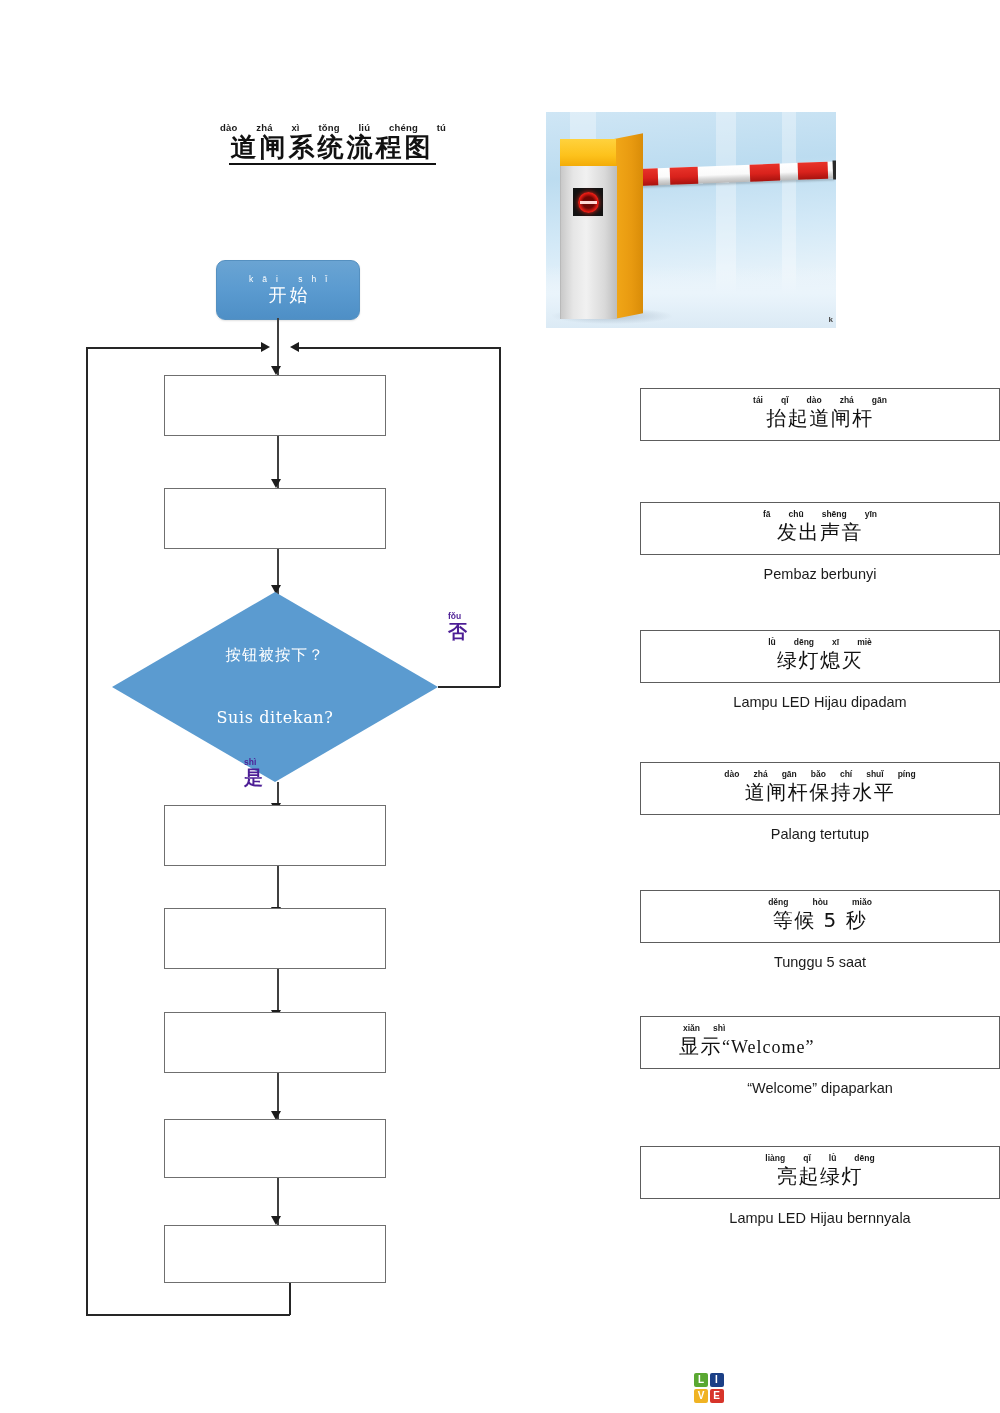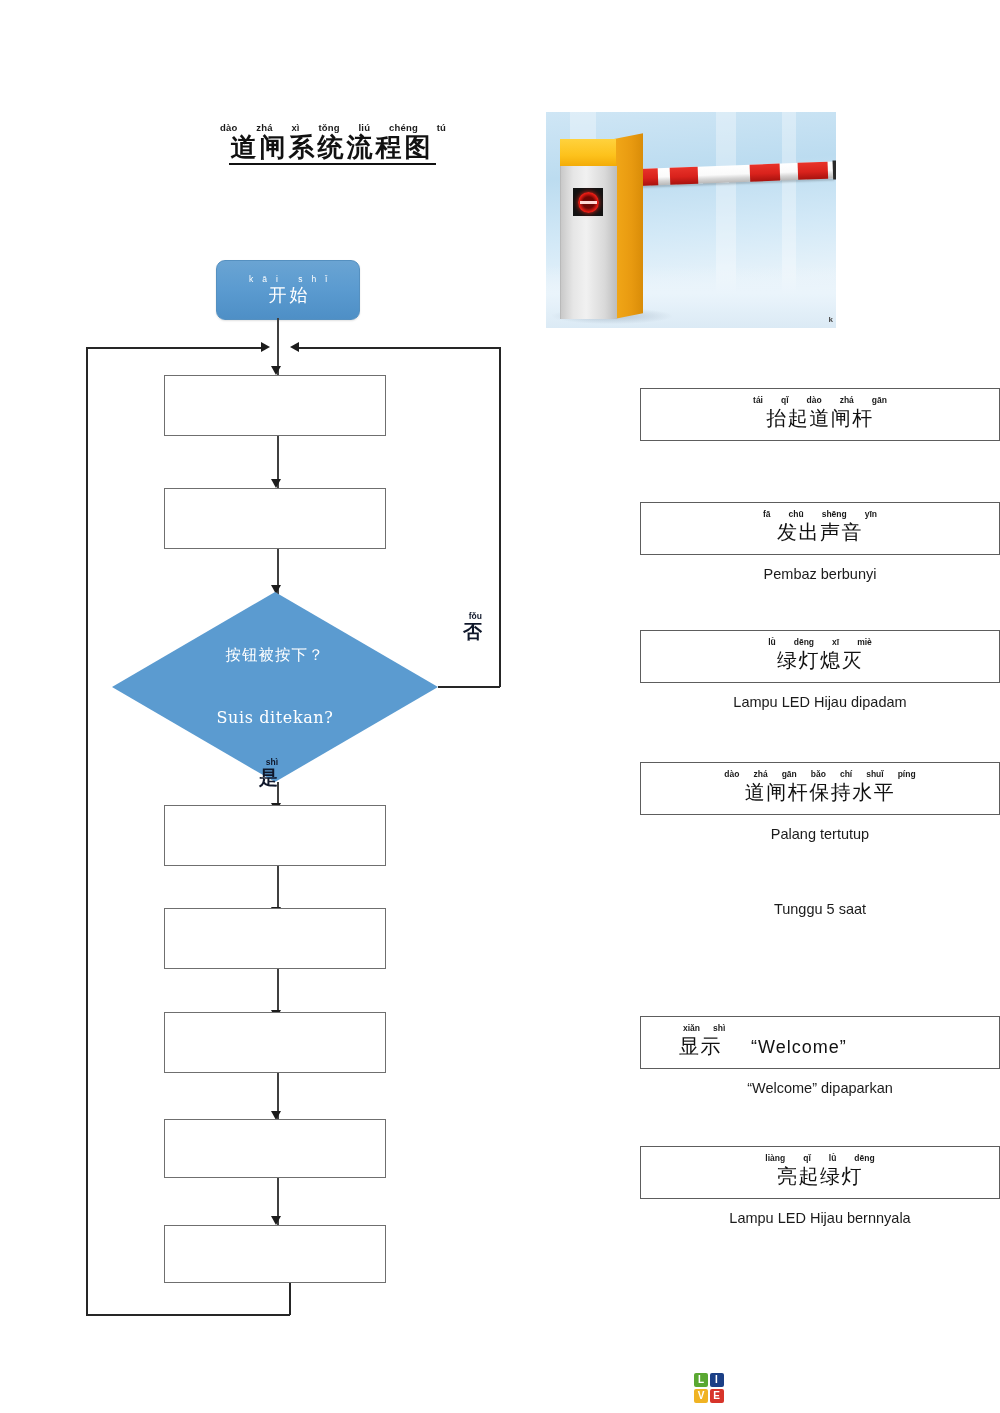--- a/index.html
+++ b/index.html
@@ -284,22 +284,22 @@
   }
   #dec-ms {
     font-family: "DejaVu Serif", serif;
     font-size: 16px;
     letter-spacing: .6px;
     margin-top: 40px;
   }
 
   .branch-label {
     position: absolute;
-    text-align: right;
-    color: #0f172a;
+    text-align: left;
+    color: #4c1d95;
   }
   .branch-label .py {
     font-size: 8.5px;
     font-weight: bold;
     line-height: 1;
     display: block;
   }
   .branch-label .hz {
     font-family: "DejaVu Sans", sans-serif;
     font-size: 19px;
@@ -337,24 +337,23 @@
   }
   .ans-hz {
     font-family: "DejaVu Sans", sans-serif;
     font-size: 20px;
     color: #111;
     letter-spacing: 1.5px;
     line-height: 1.25;
     white-space: nowrap;
   }
   .ans-hz .latin {
-    font-family: Liberation Sans, sans-serif;
+    font-family: Liberation Serif, serif;
     font-size: 18px;
     letter-spacing: 1px;
-    margin-left: 29px;
   }
   .ans-ms {
     text-align: center;
     font-size: 14.5px;
     color: #1b1b1b;
     margin-top: 11px;
     line-height: 1.2;
   }
 
   
@@ -556,20 +555,28 @@
         <span>chí</span>
         <span>shuǐ</span>
         <span>píng</span>
       </div>
       <div class="ans-hz">道闸杆保持水平</div>
     </div>
     <div class="ans-ms">Palang tertutup</div>
   </div>
 
   <div class="ans-item" style="top:510px;">
+    <div class="ans-box">
+      <div class="ans-py" style="gap:24px;">
+        <span>děng</span>
+        <span>hòu</span>
+        <span>miǎo</span>
+      </div>
+      <div class="ans-hz">等候 5 秒</div>
+    </div>
     <div class="ans-ms">Tunggu 5 saat</div>
   </div>
 
   <div class="ans-item" style="top:636px;">
     <div class="ans-box" style="text-align:left; padding-left:38px;">
       <div class="ans-py" style="justify-content:flex-start; gap:13px; padding-left:4px;">
         <span>xiǎn</span>
         <span>shì</span>
       </div>
       <div class="ans-hz">

